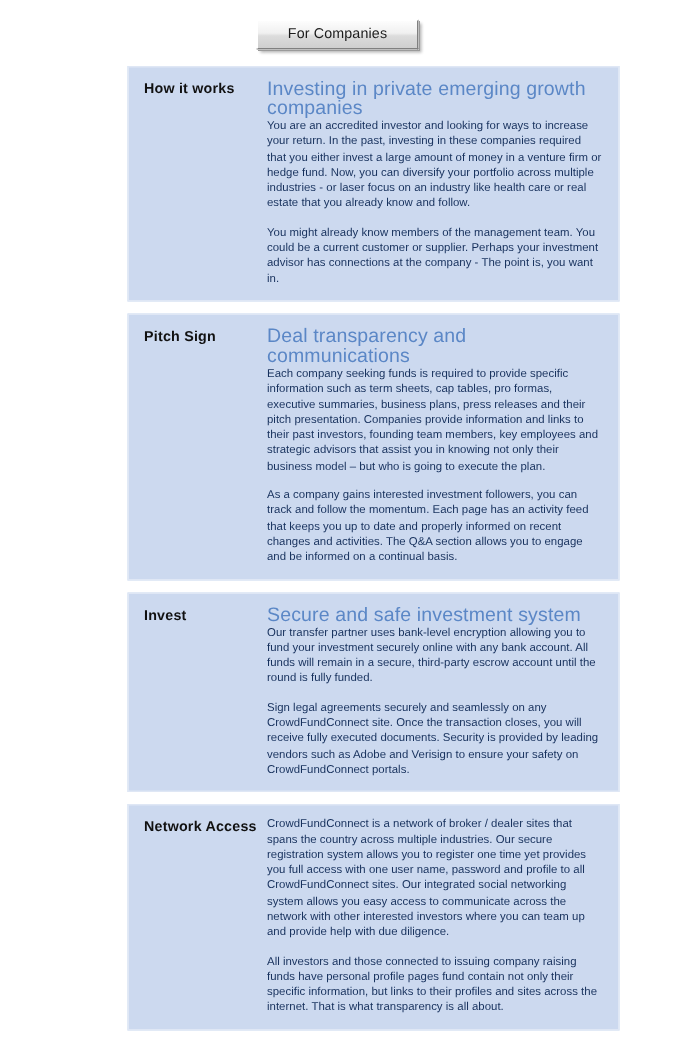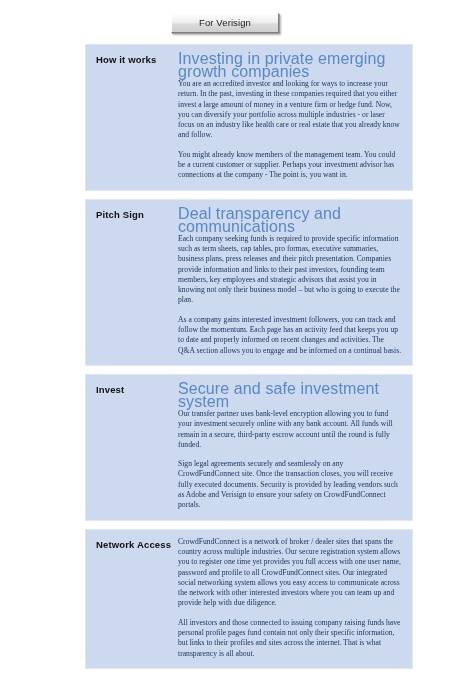--- a/index.html
+++ b/index.html
@@ -70,44 +70,43 @@
     color: #111111;
     line-height: 13px;
     letter-spacing: 0.15px;
   }
   .panel-body {
     flex: 1 1 auto;
     padding-right: 2px;
     min-width: 0;
   }
   .panel-heading {
-    font-size: 16px;
+    font-size: 13px;
     color: #5b87c6;
     line-height: 13px;
     margin: 0 0 1px 0;
     letter-spacing: 0.1px;
   }
   .panel-para {
     font-size: 7.6px;
     color: #16305c;
     line-height: 10.3px;
     margin: 0;
     letter-spacing: 0.02px;
     text-align: left;
-    font-family: Liberation Serif, serif;
   }
   .panel-para + .panel-para {
     margin-top: 9px;
   }
 </style>
 </head>
 <body>
 
 <div class="tabbar">
-  <div class="tab-button">For Verisign</div>
+  <div class="tab-button">For Companies</div>
 </div>
 
 <div class="panels">
 
   <div class="panel">
     <div class="panel-label">How it works</div>
     <div class="panel-body">
       <div class="panel-heading">Investing in private emerging growth companies</div>
       <p class="panel-para">You are an accredited investor and looking for ways to increase your return. In the past, investing in these companies required that you either invest a large amount of money in a venture firm or hedge fund. Now, you can diversify your portfolio across multiple industries -  or laser focus on an industry like health care or real estate that you already know and follow.</p>
       <p class="panel-para">You might already know members of the management team. You could be a current customer or supplier. Perhaps your investment advisor has connections at the company - The point is, you want in.</p>

